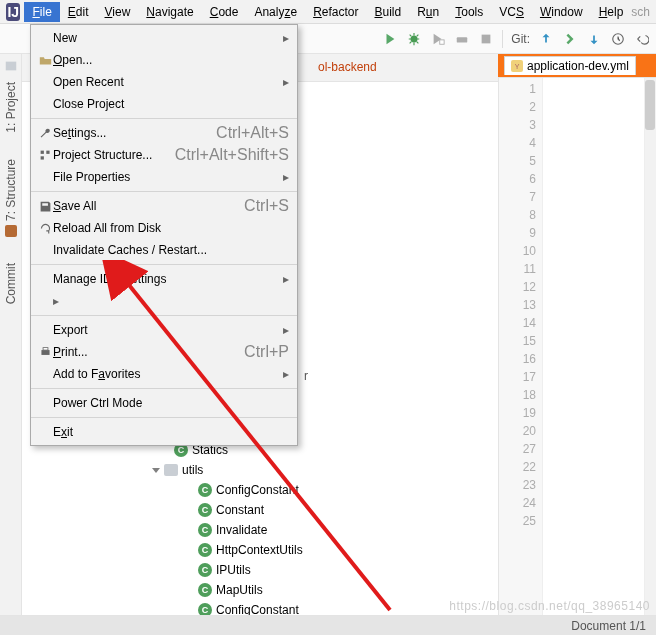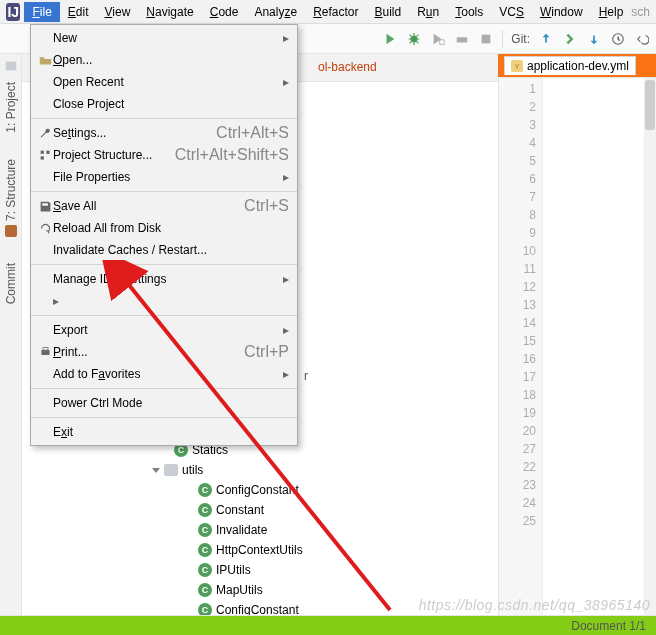--- a/index.html
+++ b/index.html
@@ -53,22 +53,22 @@
 
   
   .tabbar { position:absolute; left:498px; right:0; top:54px; height:24px; background:#f97316; border-bottom:1px solid #e4e4e4; display:flex; align-items:center; padding:0 6px; gap:4px;}
   .tab { background:#fff; border:1px solid #d4d4d4; border-bottom:none; padding:2px 6px; display:flex; align-items:center; gap:4px;}
   .tab .ficon { width:12px; height:12px; background:#f0d17a; border-radius:2px; font-size:7px; display:flex;align-items:center;justify-content:center;color:#a66;}
   .editor { position:absolute; left:498px; right:0; top:78px; bottom:20px; background:#fff; display:flex; border-left:1px solid #e4e4e4;}
   .gutter { width:44px; background:#f7f7f7; color:#adadad; text-align:right; padding:4px 6px 0 0; font-family: Consolas, monospace; font-size:12px; border-right:1px solid #eee;}
   .gutter div { height:18px; }
   .code { padding:4px 0 0 12px; font-family: Consolas, monospace; font-size:12px; white-space: pre; line-height:18px; }
   .kw { color:#1a6b9f; }
-  .status { position:absolute; left:0; right:0; bottom:0; height:20px; background:#84cc16; border-top:1px solid #e4e4e4; display:flex; align-items:center; justify-content:flex-end; padding:0 10px; color:#555; font-size:11px;}
-  .watermark { position:absolute; right:6px; bottom:22px; color:#ccc; font-size:14px; letter-spacing:.5px;font-style:italic;}
+  .status { position:absolute; left:0; right:0; bottom:0; height:20px; background:#e5e5e5; border-top:1px solid #e4e4e4; display:flex; align-items:center; justify-content:flex-end; padding:0 10px; color:#555; font-size:11px;}
+  .watermark { position:absolute; right:6px; bottom:22px; color:#ccc; font-size:12px; letter-spacing:.5px;}
 
   
   .arrow-svg { position:absolute; left:40px; top:260px; width:380px; height:360px; z-index:60; pointer-events:none;}
 
   .scroll-corner { position:absolute; right:0; top:78px; width:12px; bottom:20px; background:#f2f2f2; border-left:1px solid #eee;}
   .scroll-thumb { position:absolute; right:1px; top:80px; width:10px; height:50px; background:#cdcdcd; border-radius:3px;}
 </style>
 </head>
 <body>
 

